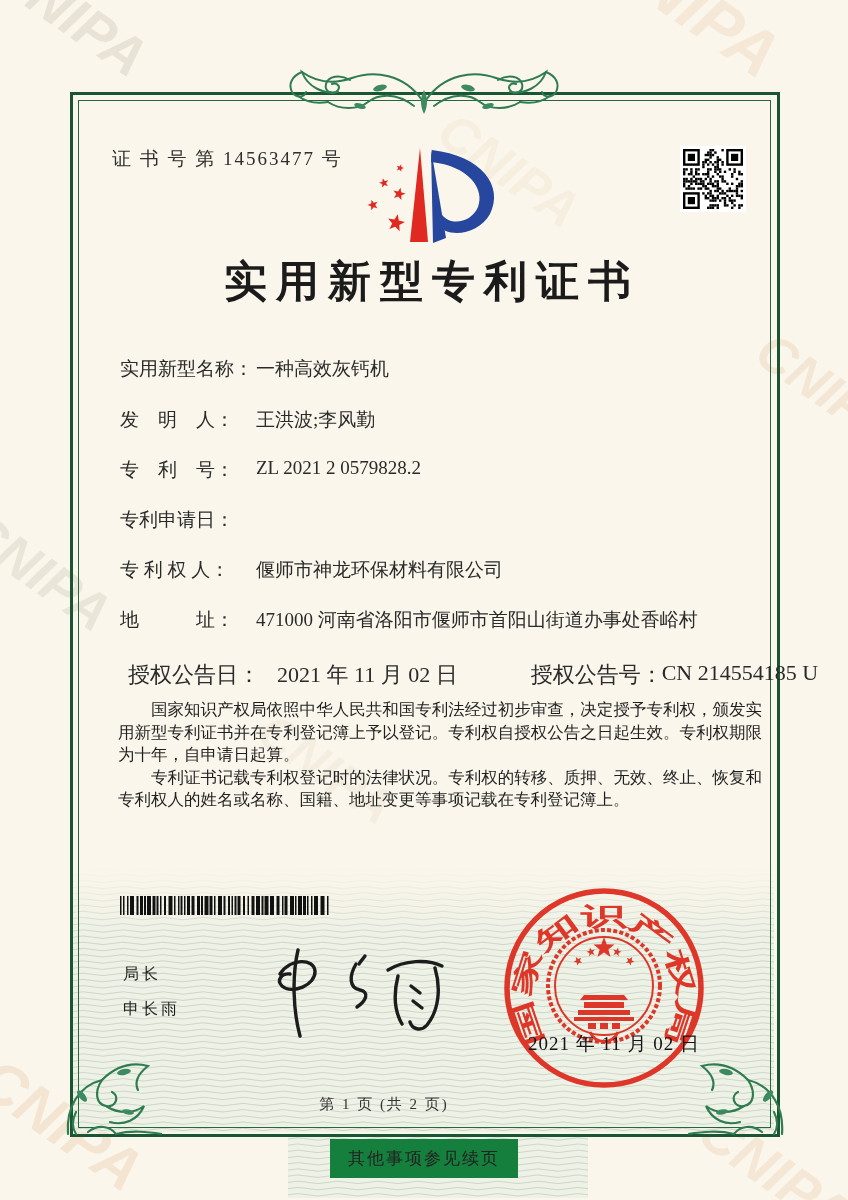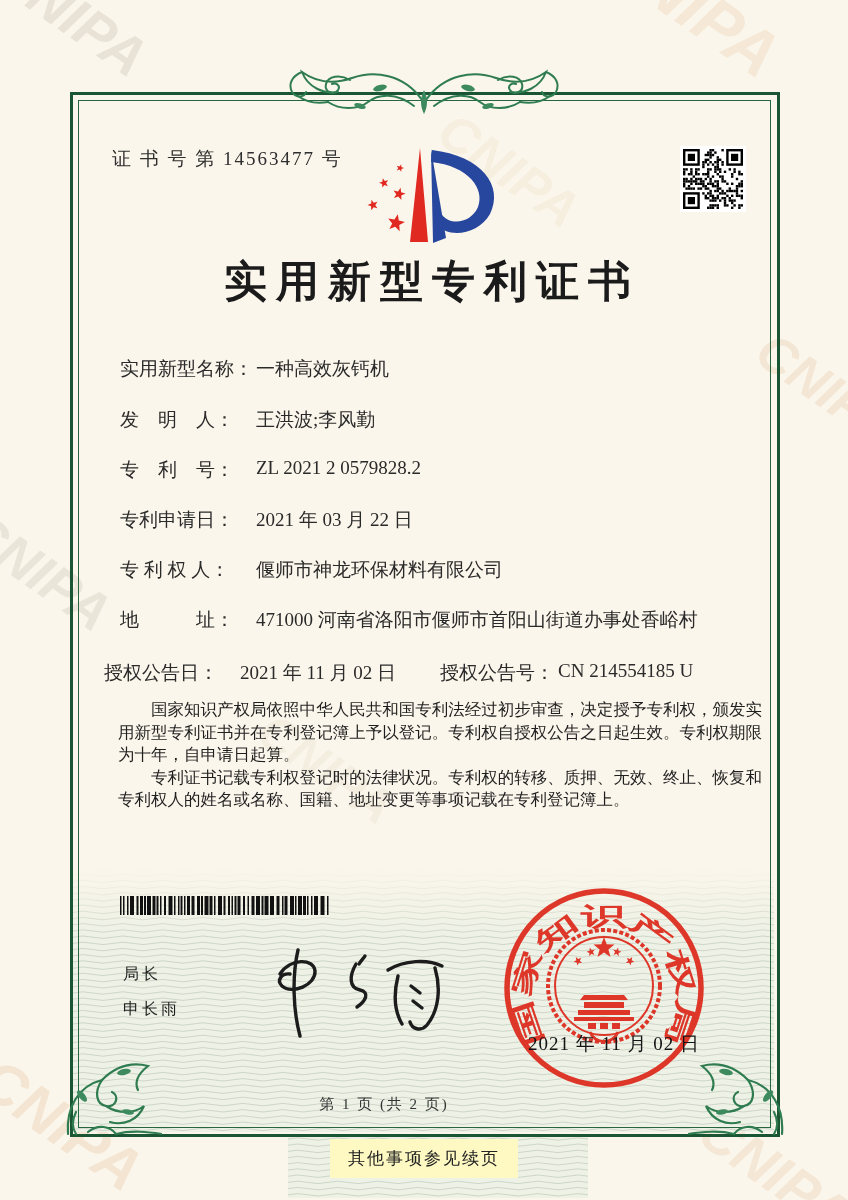--- a/index.html
+++ b/index.html
@@ -18,36 +18,36 @@
       border:1.5px solid #27653f;z-index:3;}
   .orn{position:absolute;z-index:4;}
   .cert-no{position:absolute;left:112px;top:146px;font-size:19px;letter-spacing:2px;color:#2e2e2e;z-index:5;}
   .logo{position:absolute;left:330px;top:136px;z-index:5;}
   .qr-box{position:absolute;left:680px;top:146px;width:66px;height:66px;background:#fff;z-index:5;}
   .title{position:absolute;left:8px;top:253px;width:848px;text-align:center;font-size:43px;
       font-weight:bold;letter-spacing:9px;color:#1b1b1b;z-index:5;}
   .field-row{position:absolute;left:120px;width:650px;font-size:19px;display:flex;z-index:5;color:#2a2a2a;}
   .f-label{display:inline-block;width:136px;flex:0 0 136px;white-space:pre;}
   .f-value{white-space:pre;}
-  .grant-row{position:absolute;left:104px;top:660px;width:660px;font-size:19px;display:flex;z-index:5;color:#2a2a2a;}
+  .grant-row{position:absolute;left:128px;top:660px;width:660px;font-size:22px;display:flex;z-index:5;color:#2a2a2a;gap:13px;}
   .paras{position:absolute;left:118px;top:699px;width:644px;font-size:16.5px;line-height:22.5px;
       text-align:justify;color:#1f1f1f;z-index:5;}
   .paras p{margin:0;text-indent:2em;}
   .barcode{position:absolute;left:120px;top:896px;z-index:5;}
   .director{position:absolute;left:123px;top:964px;z-index:5;
       font-family:"Liberation Sans","DejaVu Sans",sans-serif;font-size:16px;color:#1d1d1d;}
   .director div{margin-bottom:14px;letter-spacing:3px;}
   .signature{position:absolute;left:238px;top:938px;z-index:5;}
   .seal{position:absolute;left:498px;top:882px;z-index:5;}
   .seal-date{position:absolute;left:528px;top:1031px;font-size:19px;letter-spacing:1px;
       color:#141414;z-index:6;white-space:pre;}
   .page-num{position:absolute;left:0;top:1095px;width:768px;text-align:center;font-size:15px;
       letter-spacing:2px;color:#333;z-index:5;}
   .cont-note{position:absolute;left:424px;top:1139px;transform:translateX(-50%);
-      background:#fef9c3;padding:8px 18px;font-size:17px;letter-spacing:2px;color:#222;z-index:5;white-space:nowrap;}
+      background:#15803d;padding:8px 18px;font-size:17px;letter-spacing:2px;color:#222;z-index:5;white-space:nowrap;}
 </style>
 </head>
 <body>
 
 <div class="page">
 
   <span class="wm" style="left:-14px;top:-18px;font-size:56px;color:rgba(125,115,100,0.14);">CNIPA</span>
   <span class="wm" style="left:590px;top:-34px;font-size:66px;color:rgba(215,160,105,0.16);">CNIPA</span>
   <span class="wm" style="left:430px;top:140px;font-size:52px;color:rgba(210,170,120,0.10);">CNIPA</span>
   <span class="wm" style="left:-44px;top:540px;font-size:54px;color:rgba(125,115,100,0.13);">CNIPA</span>
@@ -407,35 +407,34 @@
   <div class="field-row" style="top:407px">
     <span class="f-label">发　明　人：</span>
     <span class="f-value">王洪波;李风勤</span>
   </div>
   <div class="field-row" style="top:457px">
     <span class="f-label">专　利　号：</span>
     <span class="f-value">ZL 2021 2 0579828.2</span>
   </div>
   <div class="field-row" style="top:507px">
     <span class="f-label">专利申请日：</span>
-    <span class="f-value">2021 年 03 月 22 日</span>
   </div>
   <div class="field-row" style="top:557px">
     <span class="f-label">专 利 权 人：</span>
     <span class="f-value">偃师市神龙环保材料有限公司</span>
   </div>
   <div class="field-row" style="top:607px">
     <span class="f-label">地　　　址：</span>
     <span class="f-value">471000 河南省洛阳市偃师市首阳山街道办事处香峪村</span>
   </div>
 
   <div class="grant-row">
     <span class="f-label">授权公告日：</span>
     <span class="f-value">2021 年 11 月 02 日</span>
-    <span class="f-label" style="margin-left:44px;width:118px;flex:0 0 118px;">授权公告号：</span>
+    <span class="f-label" style="margin-left:60px;width:118px;flex:0 0 118px;">授权公告号：</span>
     <span class="f-value">CN 214554185 U</span>
   </div>
 
   <div class="paras">
     <p>国家知识产权局依照中华人民共和国专利法经过初步审查，决定授予专利权，颁发实用新型专利证书并在专利登记簿上予以登记。专利权自授权公告之日起生效。专利权期限为十年，自申请日起算。</p>
     <p>专利证书记载专利权登记时的法律状况。专利权的转移、质押、无效、终止、恢复和专利权人的姓名或名称、国籍、地址变更等事项记载在专利登记簿上。</p>
   </div>
 
   <svg id="barcode-svg" class="barcode" width="216" height="20" viewBox="0 0 216 20">
       <rect x="0" y="0" width="1.5" height="19" fill="#111"></rect>

